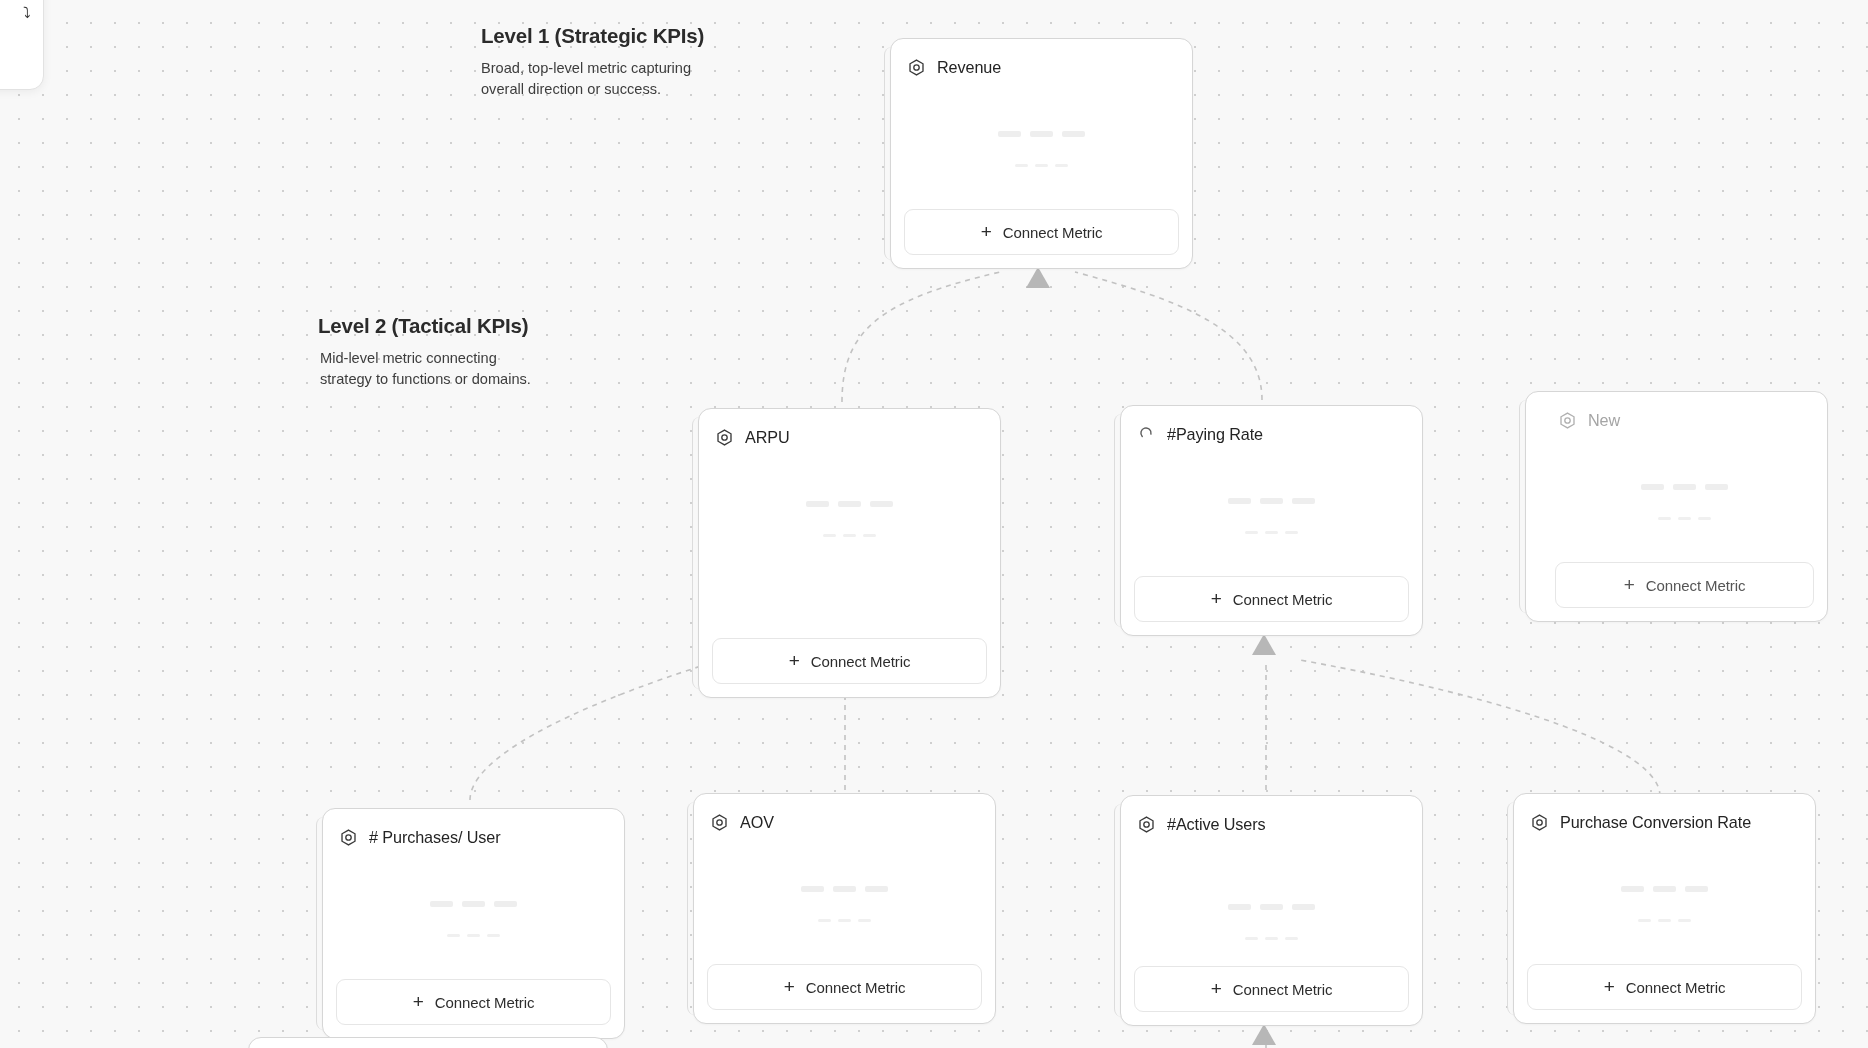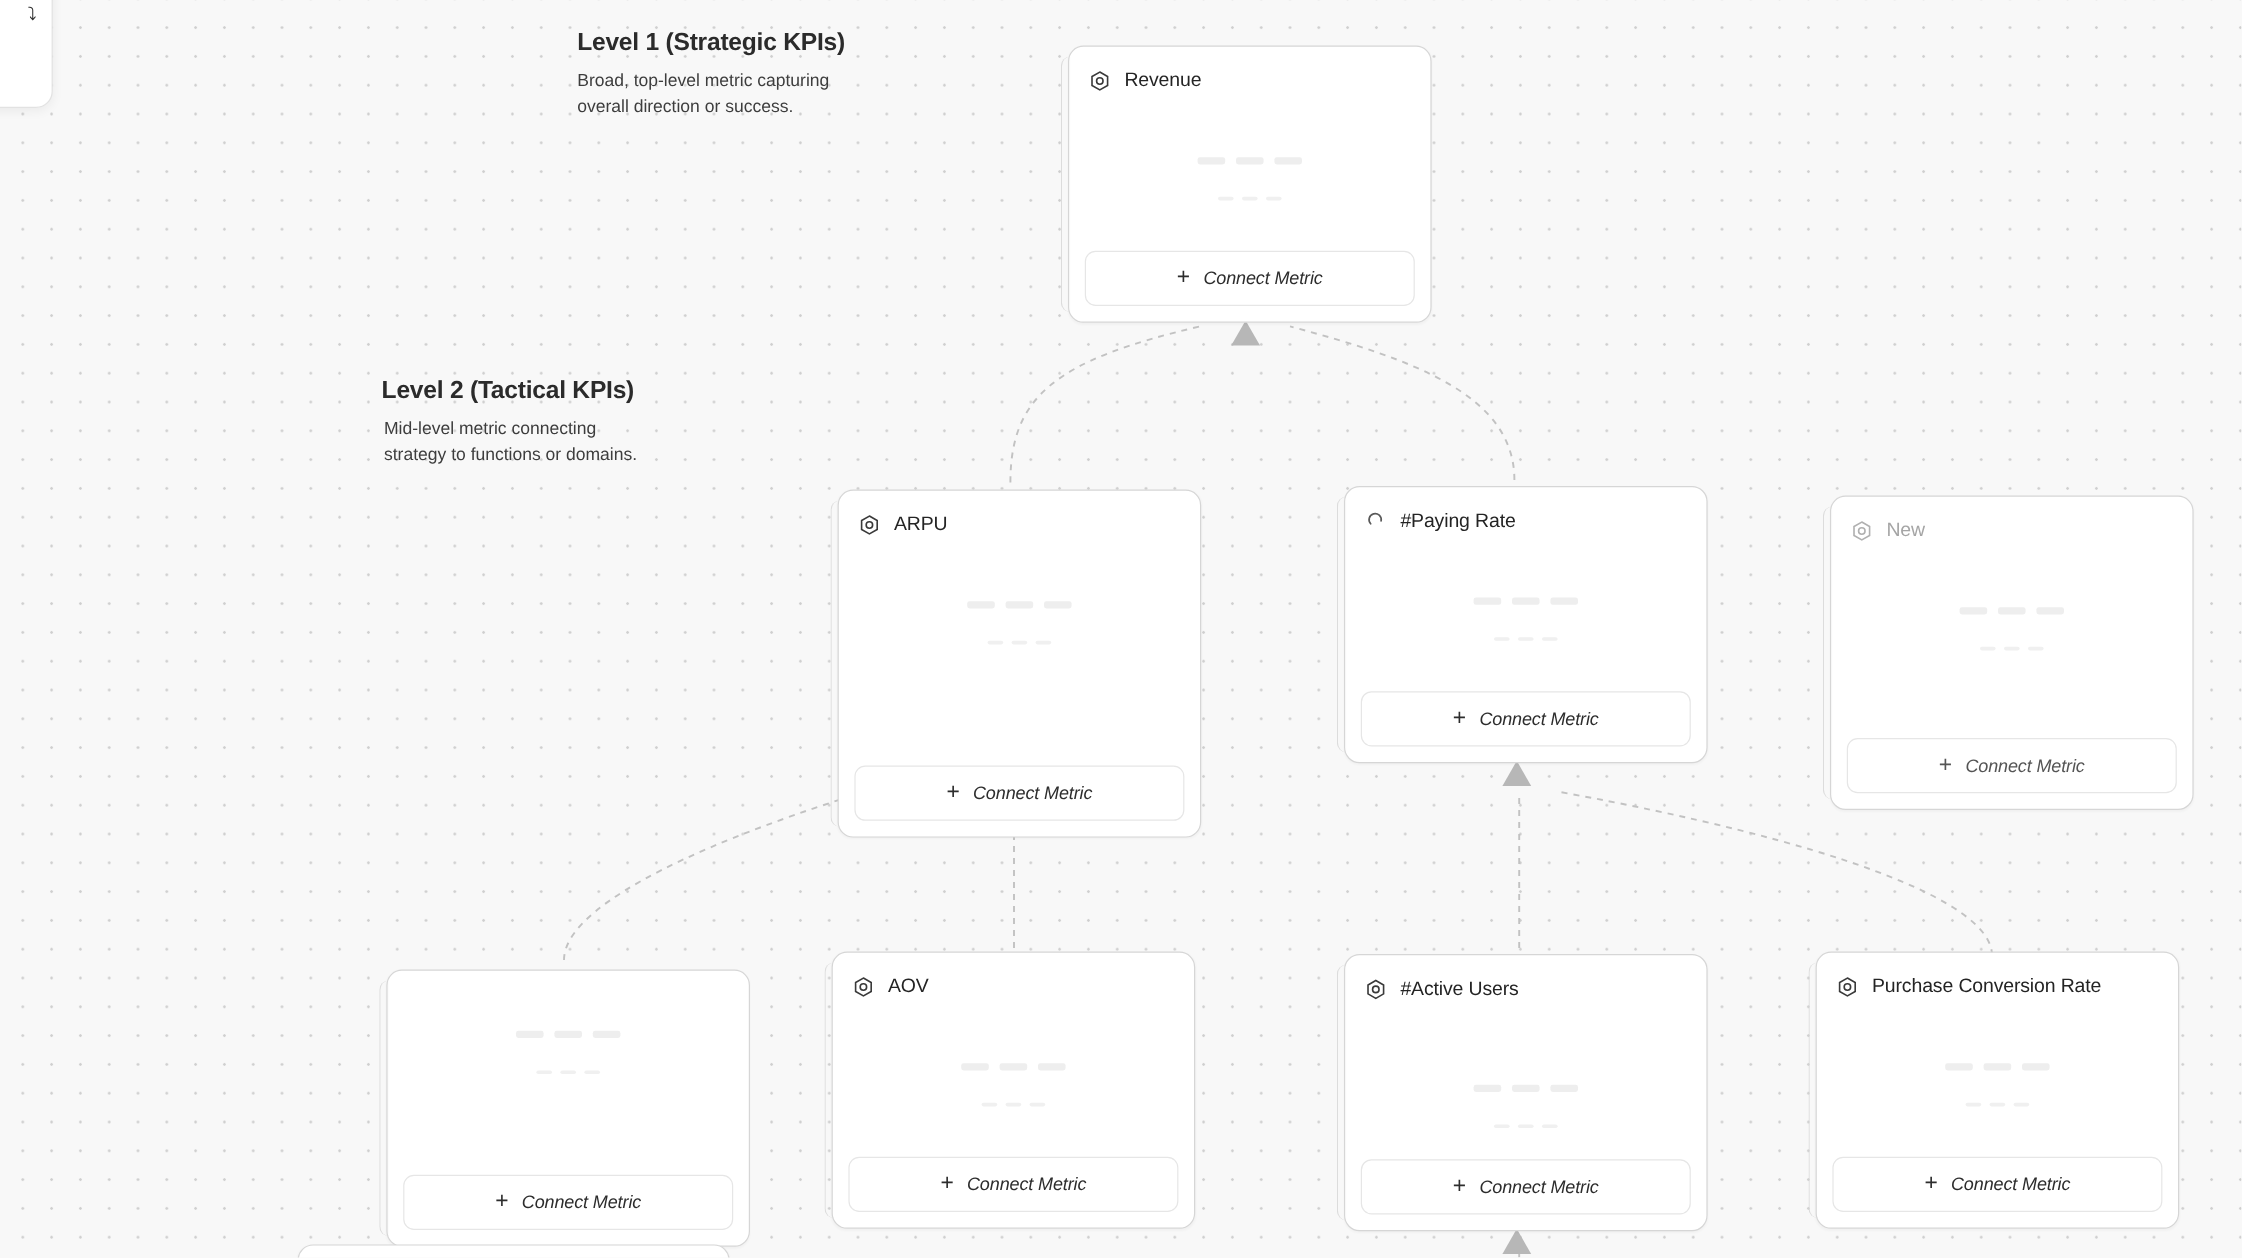--- a/index.html
+++ b/index.html
@@ -138,21 +138,20 @@
     line-height: 1;
     color: #2d2d2d;
     font-weight: 300;
     margin-top: -2px;
   }
   .connect-label {
     font-size: 15px;
     color: #2d2d2d;
     letter-spacing: -0.1px;
     white-space: nowrap;
-    font-style: italic;
   }
   .card.muted .connect-plus, .card.muted .connect-label { color: #555555; }
 
   
   #wires {
     position: absolute;
     left: 0; top: 0;
     width: 1868px; height: 1048px;
     z-index: 10;
     pointer-events: none;
@@ -274,21 +273,21 @@
         <span class="skel"></span>
         <span class="skel"></span>
       </div>
     </div>
     <div class="connect-btn">
       <span class="connect-plus">+</span>
       <span class="connect-label">Connect Metric</span>
     </div>
   </div>
 
-  <div class="card ghost-edge muted" id="card-new" style="left:1525px; top:413px; width:303px; height:262px;">
+  <div class="card ghost-edge muted" id="card-new" style="left:1525px; top:391px; width:303px; height:231px;padding-left:16px;">
     <div class="card-head">
       <svg class="card-icon" viewBox="0 0 24 24">
         <path d="M12 2.6 20.2 7.3 20.2 16.7 12 21.4 3.8 16.7 3.8 7.3Z" fill="none" stroke="#b0b0b0" stroke-width="1.7"></path>
         <circle cx="12" cy="12" r="3.4" fill="none" stroke="#b0b0b0" stroke-width="1.7"></circle>
       </svg>
       <span class="card-title">New</span>
     </div>
     <div class="card-body">
       <div class="skel-row r1">
         <span class="skel"></span>
@@ -301,20 +300,27 @@
         <span class="skel"></span>
       </div>
     </div>
     <div class="connect-btn">
       <span class="connect-plus">+</span>
       <span class="connect-label">Connect Metric</span>
     </div>
   </div>
 
   <div class="card ghost-edge" id="card-purchases-per-user" style="left:322px; top:808px; width:303px; height:231px;">
+    <div class="card-head">
+      <svg class="card-icon" viewBox="0 0 24 24">
+        <path d="M12 2.6 20.2 7.3 20.2 16.7 12 21.4 3.8 16.7 3.8 7.3Z" fill="none" stroke="#3a3a3a" stroke-width="1.7"></path>
+        <circle cx="12" cy="12" r="3.4" fill="none" stroke="#3a3a3a" stroke-width="1.7"></circle>
+      </svg>
+      <span class="card-title"># Purchases/ User</span>
+    </div>
     <div class="card-body">
       <div class="skel-row r1">
         <span class="skel"></span>
         <span class="skel"></span>
         <span class="skel"></span>
       </div>
       <div class="skel-row r2">
         <span class="skel"></span>
         <span class="skel"></span>
         <span class="skel"></span>

